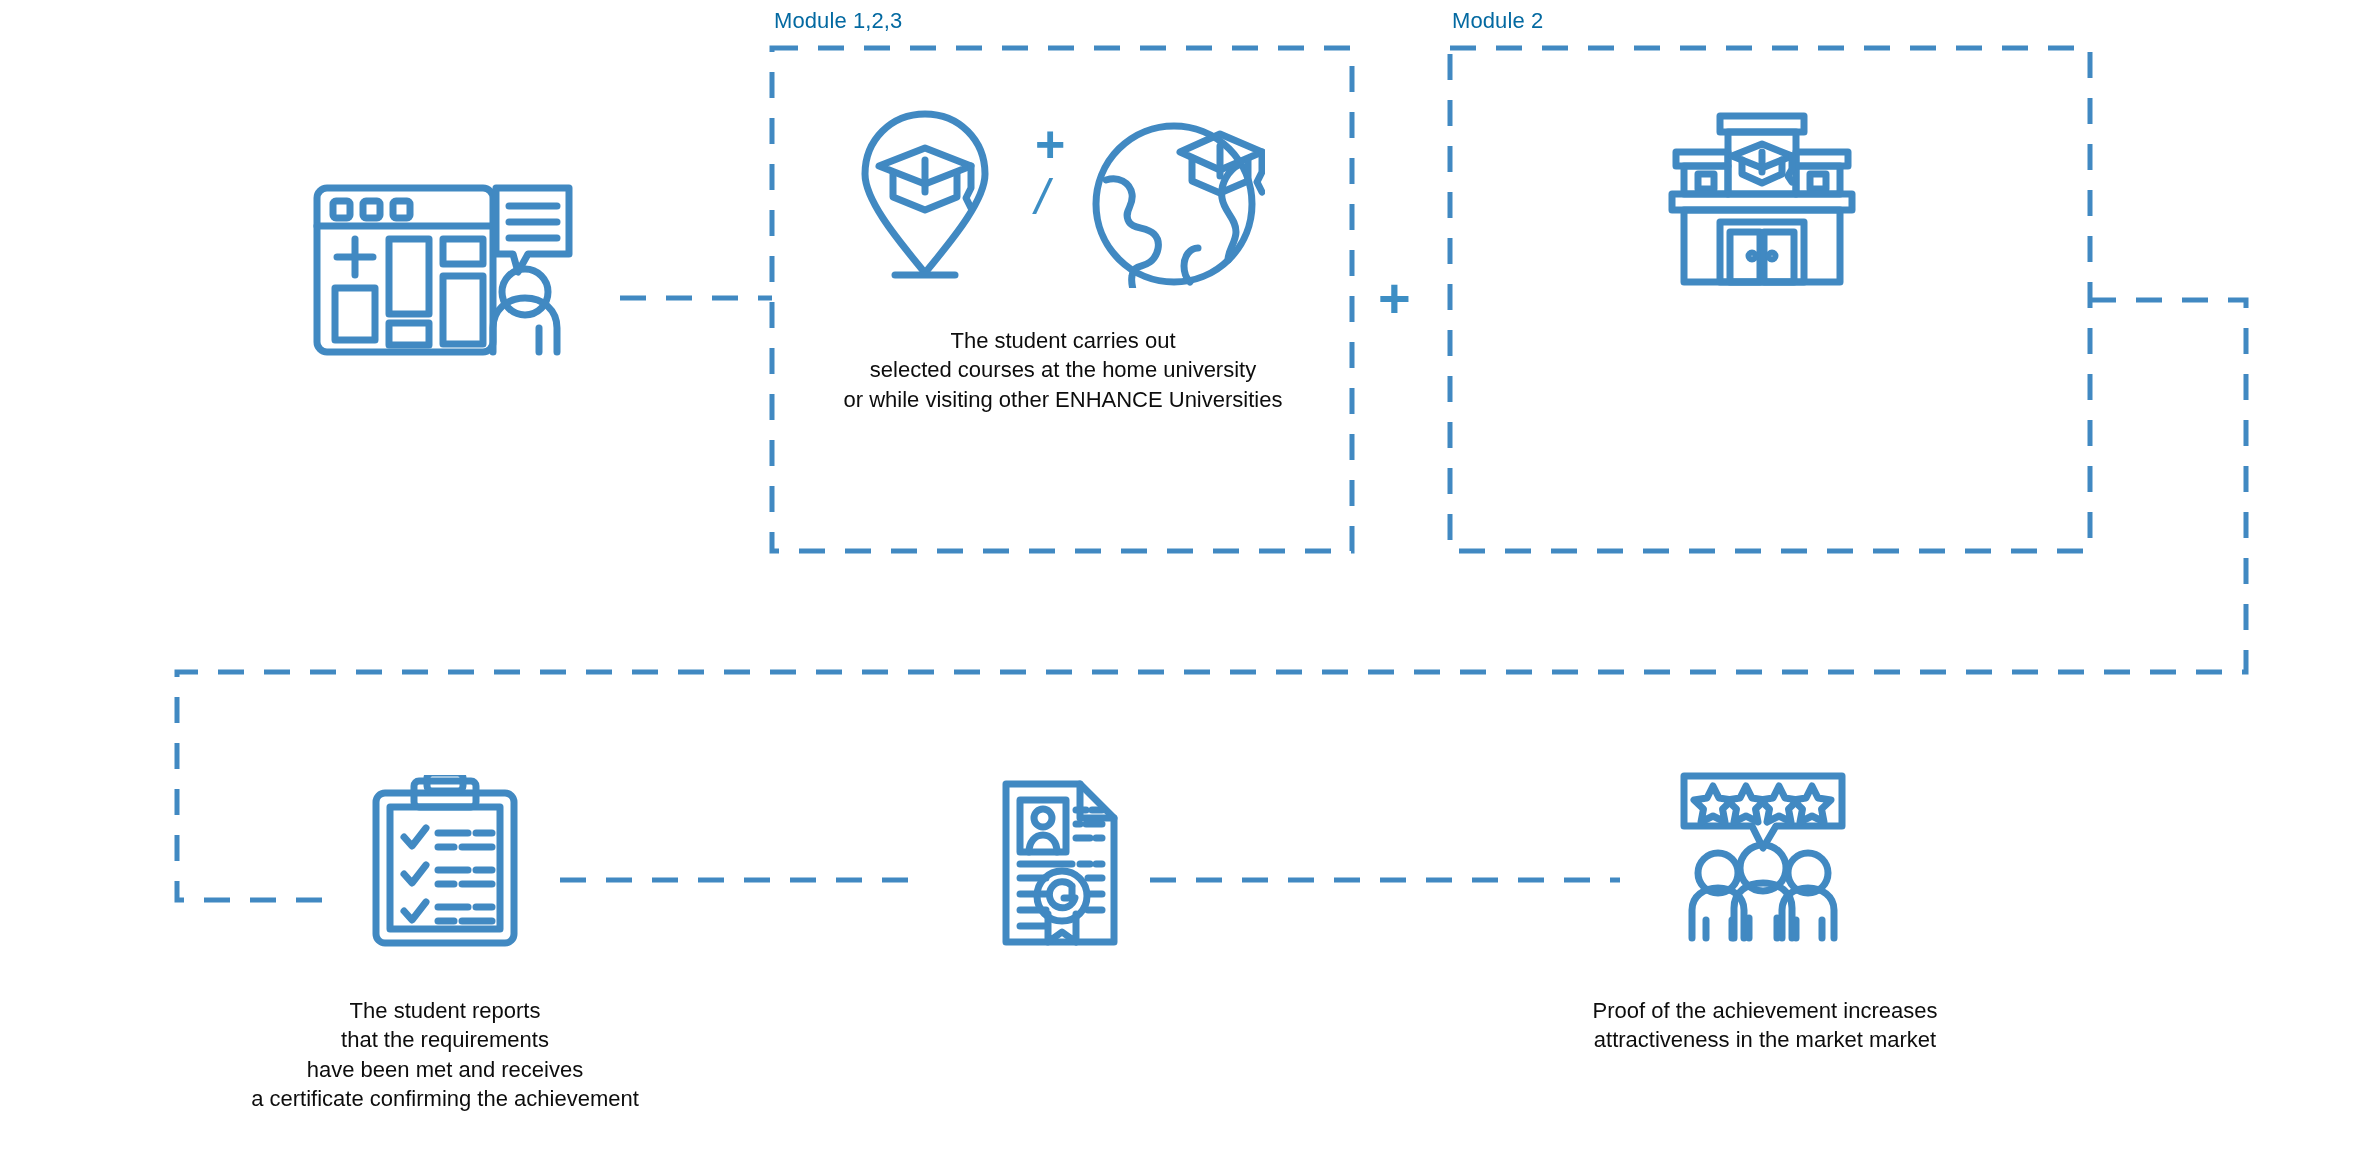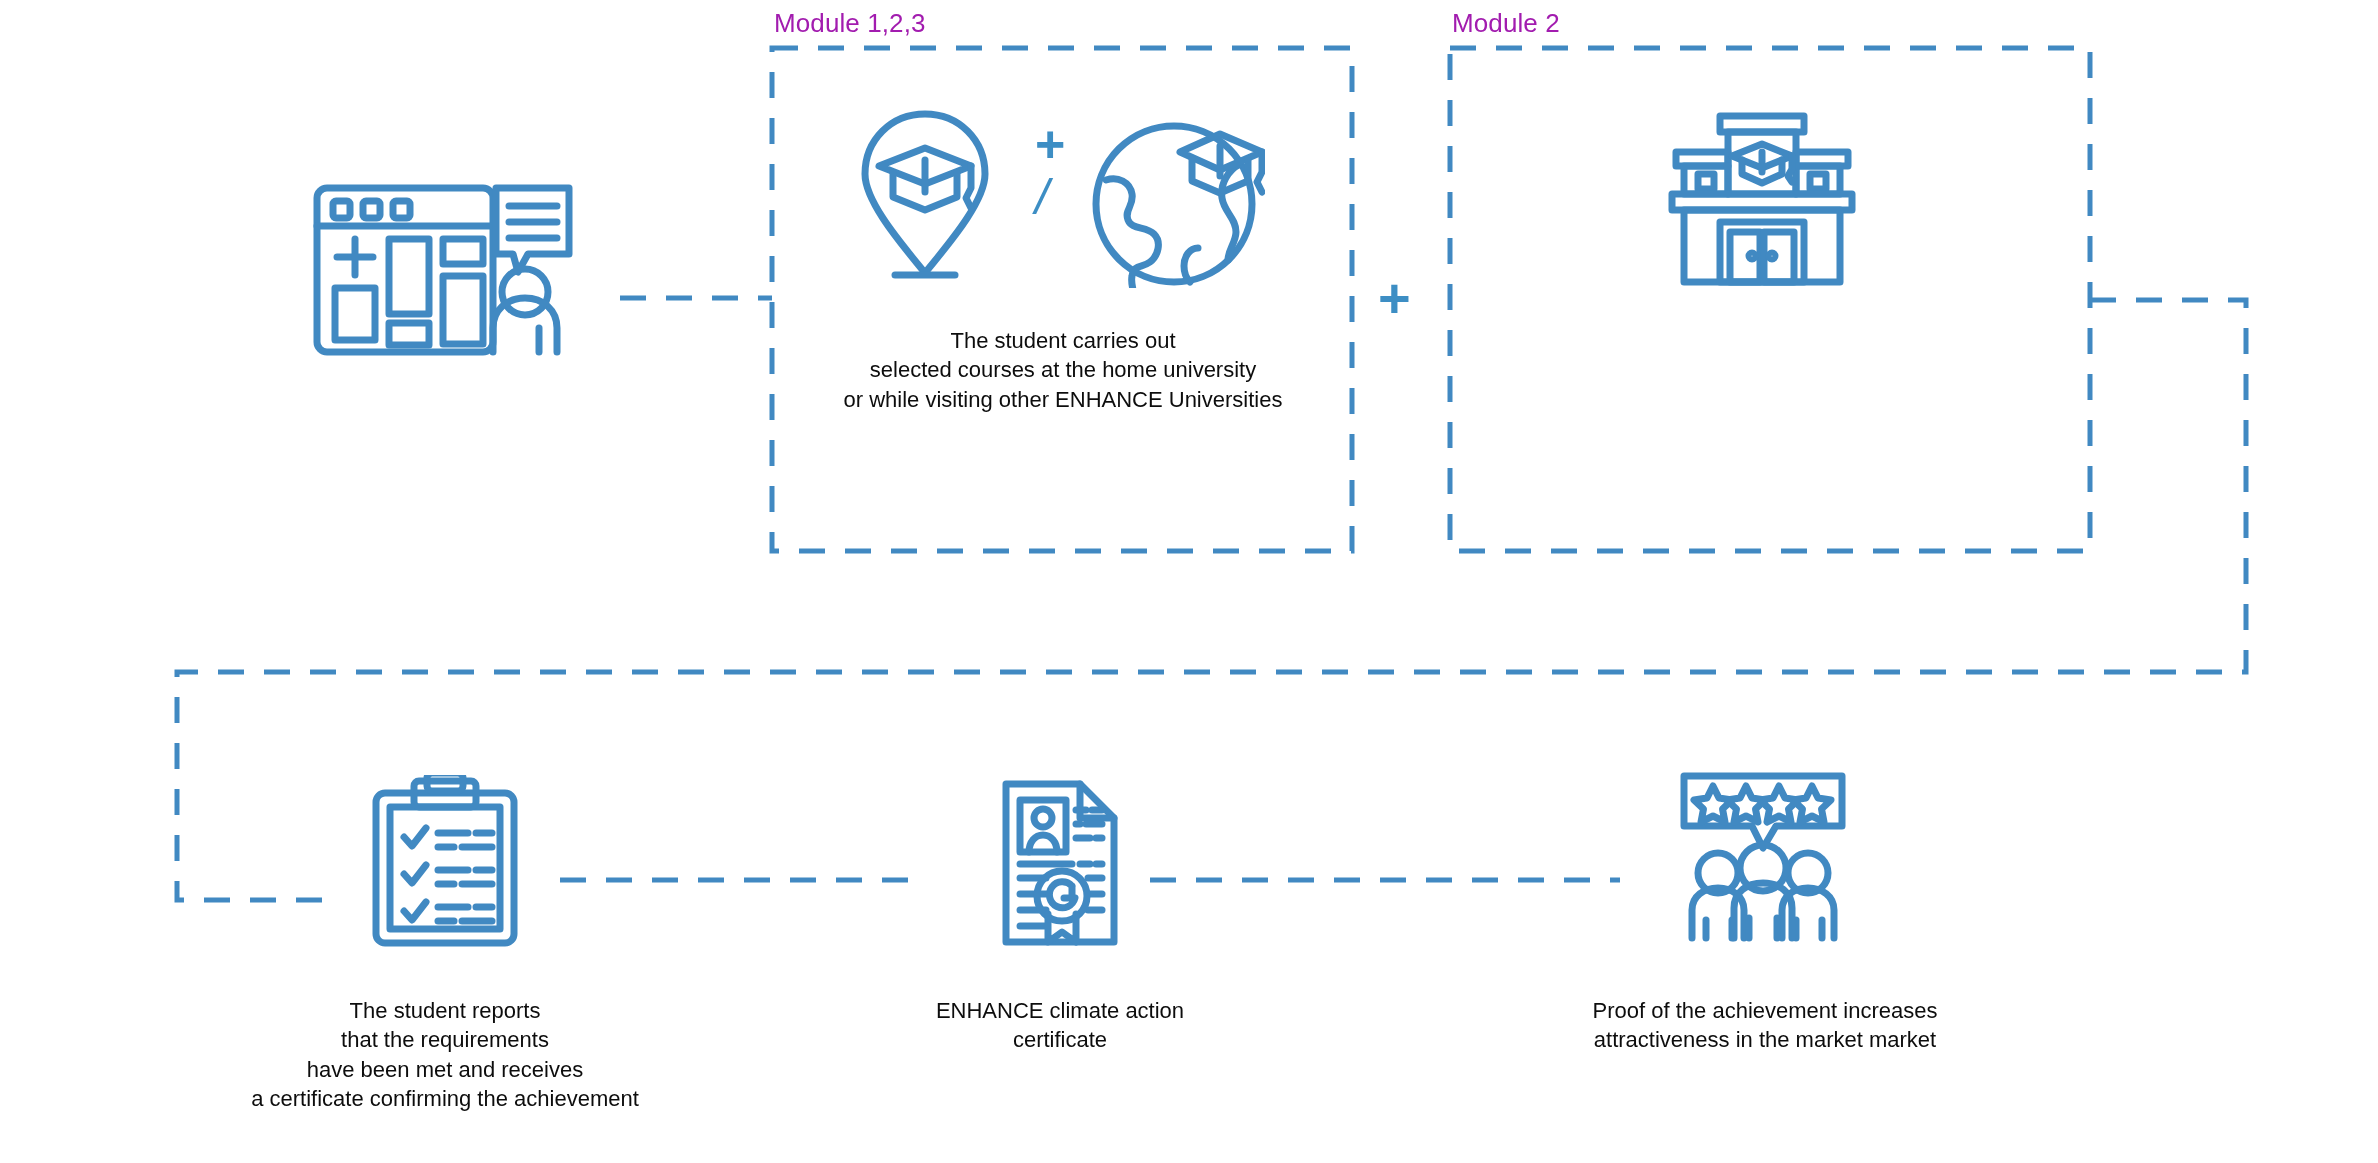--- a/index.html
+++ b/index.html
@@ -2,21 +2,21 @@
 <html><head>
 <meta charset="utf-8">
 <style>
   html,body{margin:0;padding:0;background:#ffffff;}
   body{width:2378px;height:1163px;font-family:"Liberation Sans",sans-serif;}
   #stage{position:relative;width:2378px;height:1163px;overflow:hidden;background:#fff;}
 
   .svg-layer{position:absolute;left:0;top:0;width:2378px;height:1163px;pointer-events:none;}
 
   .mod-label{
-    position:absolute;color:#a21caf;font-size:26px;line-height:1;
+    position:absolute;color:#0369a1;font-size:22px;line-height:1;
     font-family:"Liberation Sans",sans-serif;letter-spacing:.1px;white-space:nowrap;
   }
 
   .caption{
     position:absolute;color:#0d0d0d;font-size:22px;line-height:1.33;
     text-align:center;font-family:"Liberation Sans",sans-serif;white-space:pre-line;
   }
 
   .icon-box{position:absolute;}
   .icon-box svg{display:block;}
@@ -202,22 +202,20 @@
       <line x1="20" y1="148" x2="46" y2="148"></line>
       <line x1="88" y1="100" x2="102" y2="100"></line>
       <line x1="88" y1="116" x2="102" y2="116"></line>
       <line x1="88" y1="132" x2="102" y2="132"></line>
 
       <circle cx="62" cy="118" r="25"></circle>
       <path d="M72 108 a13 13 0 1 0 3 12 M72 108 v12 h-8"></path>
       <path d="M48 136 v28 l14 -10 14 10 v-28"></path>
     </svg>
   </div>
-  <div class="caption" style="left:840px;top:996px;width:440px;">ENHANCE climate action
-certificate</div>
 
   <div class="icon-box" style="left:1678px;top:770px;">
     <svg width="170" height="175" viewBox="0 0 170 175" fill="none" stroke="#4189c2" stroke-width="7" stroke-linejoin="round" stroke-linecap="round">
 
       <path d="M6 6 H164 V56 H98 L85 78 L74 56 H6 Z"></path>
 
       <g>
         <path d="M35 16 l6 12 13 2 -9.5 9 2.5 13 -12 -6 -12 6 2.5 -13 -9.5 -9 13 -2 Z"></path>
         <path d="M68 16 l6 12 13 2 -9.5 9 2.5 13 -12 -6 -12 6 2.5 -13 -9.5 -9 13 -2 Z"></path>
         <path d="M101 16 l6 12 13 2 -9.5 9 2.5 13 -12 -6 -12 6 2.5 -13 -9.5 -9 13 -2 Z"></path>

